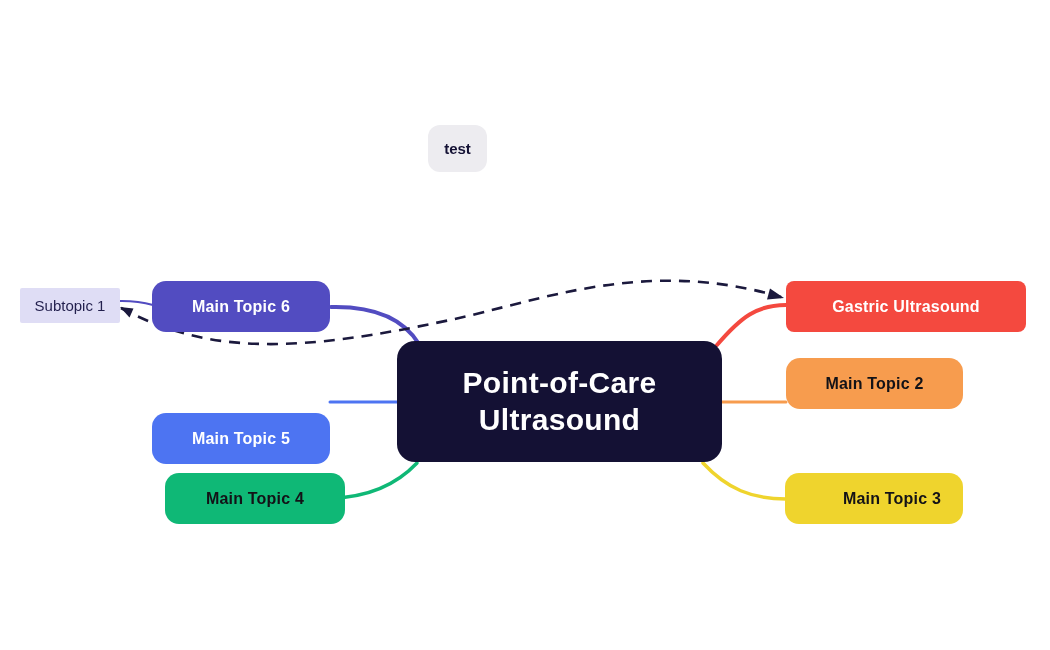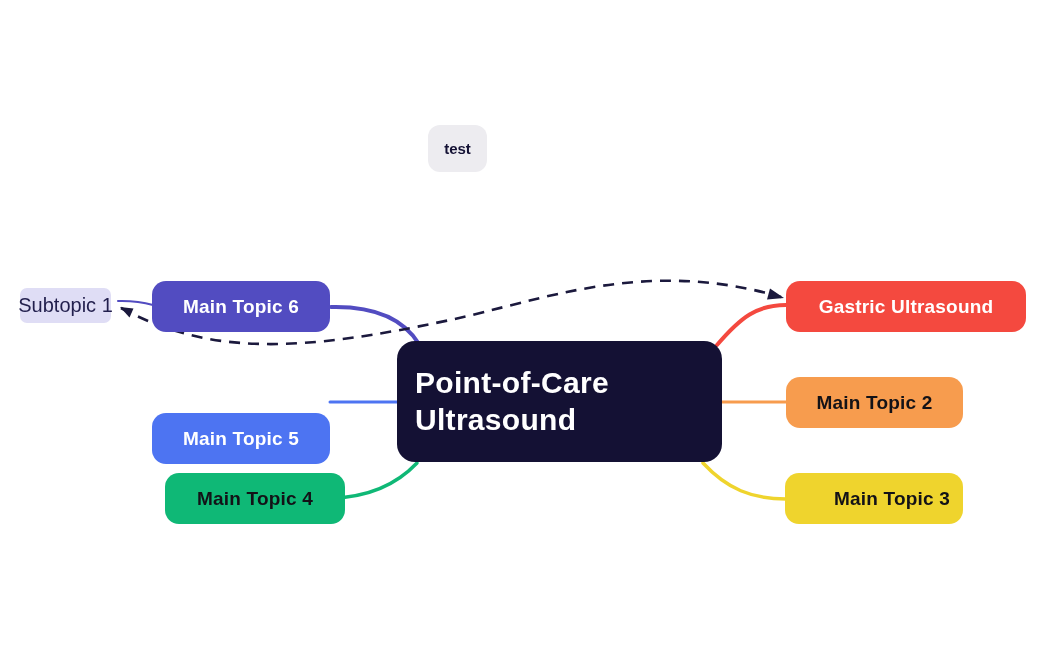--- a/index.html
+++ b/index.html
@@ -20,51 +20,51 @@
     inset: 0;
     width: 1050px;
     height: 650px;
   }
   .node {
     position: absolute;
     display: flex;
     align-items: center;
     justify-content: center;
     box-sizing: border-box;
-    text-align: left;
+    text-align: center;
     cursor: pointer;
     white-space: nowrap;
   }
   .node-central {
     left: 397px; top: 341px; width: 325px; height: 121px;
     border-radius: 18px;
     font-size: 30px;
     font-weight: bold;
     line-height: 1.23;
     letter-spacing: 0.3px;
     white-space: normal;
     padding: 0 18px;
   }
   .node-branch {
     height: 51px;
     border-radius: 14px;
-    font-size: 19px;
+    font-size: 16px;
     font-weight: bold;
     letter-spacing: 0.2px;
   }
-  .node-gastric { left: 786px; top: 281px; width: 240px; }
-  .node-mt2     { left: 786px; top: 377px; width: 177px; }
+  .node-gastric { left: 786px; top: 281px; width: 240px; border-radius: 8px; }
+  .node-mt2     { left: 786px; top: 358px; width: 177px; }
   .node-mt3     { left: 785px; top: 473px; width: 178px; padding-left: 36px; }
   .node-mt6     { left: 152px; top: 281px; width: 178px; }
   .node-mt5     { left: 152px; top: 377px; width: 178px; }
   .node-mt4     { left: 152px; top: 473px; width: 180px; margin-left: 13px; }
   .node-subtopic {
-    left: 20px; top: 288px; width: 91px; height: 35px;
-    border-radius: 7px;
-    font-size: 20px;
+    left: 20px; top: 288px; width: 100px; height: 35px;
+    border-radius: 2px;
+    font-size: 15px;
     font-weight: 500;
   }
   .node-floating {
     left: 428px; top: 125px; width: 59px; height: 47px;
     border-radius: 12px;
     font-size: 15px;
     font-weight: bold;
   }
 </style>
 </head>

